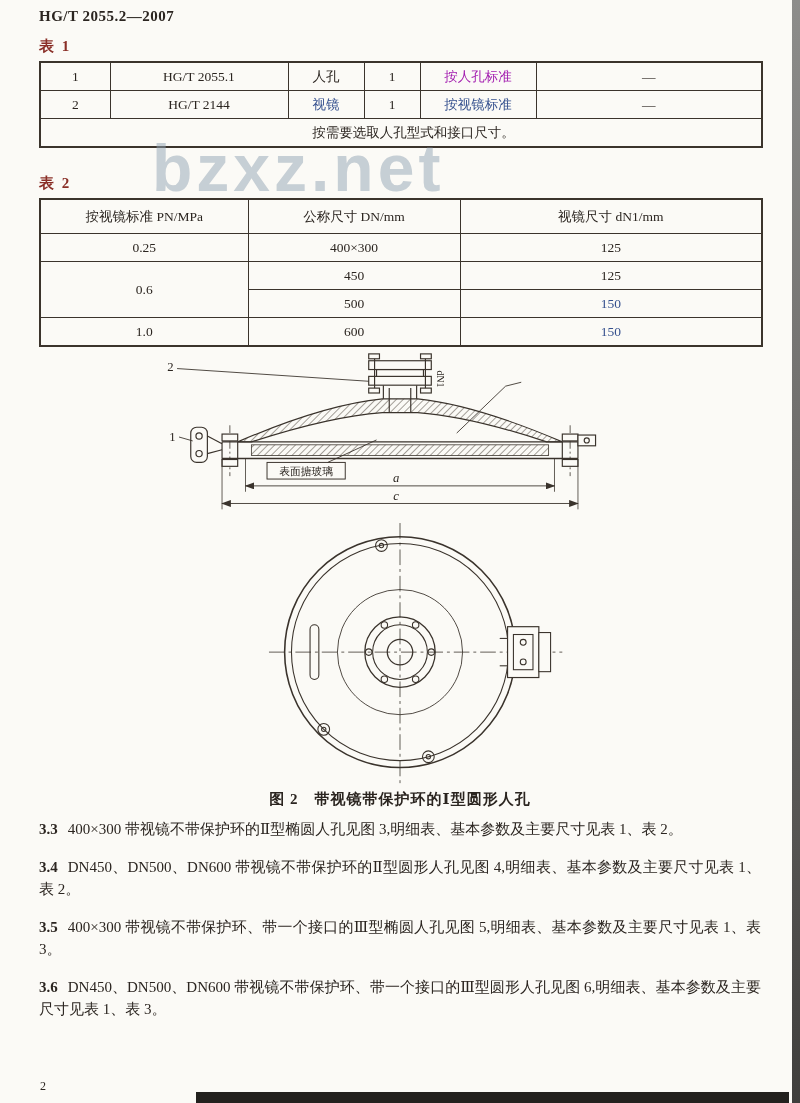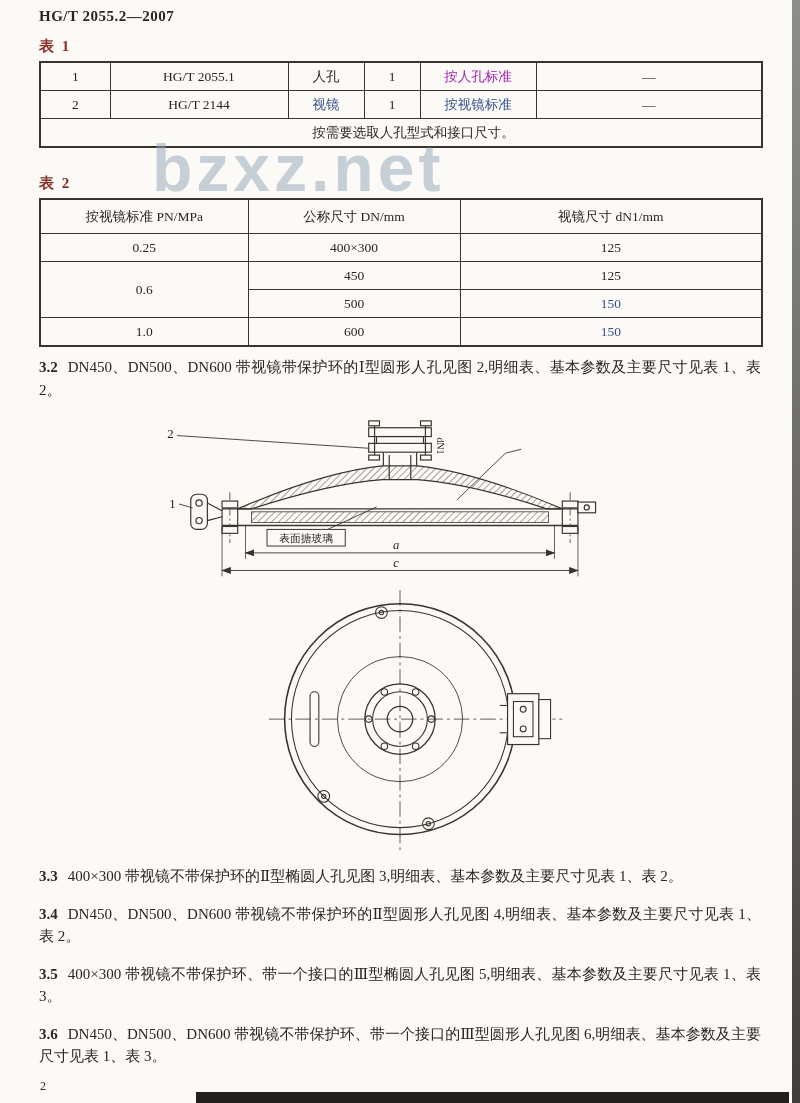--- a/index.html
+++ b/index.html
@@ -106,21 +106,20 @@
       <td class="c-blue">150</td>
     </tr>
     <tr>
       <td>1.0</td>
       <td>600</td>
       <td class="c-blue">150</td>
     </tr>
   </tbody>
     </table>
 
-  <p class="para"><b>3.2</b><span>DN450、DN500、DN600 带视镜带保护环的Ⅰ型圆形人孔见图 2,明细表、基本参数及主要尺寸见表 1、表 2。</span></p>
 
   <div class="figure">
     <svg width="528" height="440" viewBox="0 0 528 450">
       <defs>
         <pattern id="hatch" width="5" height="5" patternUnits="userSpaceOnUse" patternTransform="rotate(45)">
           <line x1="0" y1="0" x2="0" y2="5" stroke="#4a4238" stroke-width="1"></line>
         </pattern>
         <marker id="arr" markerWidth="11" markerHeight="8" refX="10" refY="4" orient="auto-start-reverse">
           <path d="M0,0 L11,4 L0,8 Z" fill="#3a332c"></path>
         </marker>
@@ -223,20 +222,21 @@
 
         <line x1="366" y1="296" x2="374" y2="296"></line>
         <line x1="366" y1="324" x2="374" y2="324"></line>
         <rect x="374" y="284" width="32" height="52" stroke-width="1.2" fill="#fbfaf6"></rect>
         <rect x="380" y="292" width="20" height="36"></rect>
         <circle cx="390" cy="300" r="3"></circle>
         <circle cx="390" cy="320" r="3"></circle>
         <rect x="406" y="290" width="12" height="40" fill="#fbfaf6"></rect>
       </g>
     </svg>
+    <div class="fig-caption">图 2　带视镜带保护环的Ⅰ型圆形人孔</div>
   </div>
 
   <p class="para"><b>3.3</b><span>400×300 带视镜不带保护环的Ⅱ型椭圆人孔见图 3,明细表、基本参数及主要尺寸见表 1、表 2。</span></p>
   <p class="para"><b>3.4</b><span>DN450、DN500、DN600 带视镜不带保护环的Ⅱ型圆形人孔见图 4,明细表、基本参数及主要尺寸见表 1、表 2。</span></p>
   <p class="para"><b>3.5</b><span>400×300 带视镜不带保护环、带一个接口的Ⅲ型椭圆人孔见图 5,明细表、基本参数及主要尺寸见表 1、表 3。</span></p>
   <p class="para"><b>3.6</b><span>DN450、DN500、DN600 带视镜不带保护环、带一个接口的Ⅲ型圆形人孔见图 6,明细表、基本参数及主要尺寸见表 1、表 3。</span></p>
 
   <div class="page-num">2</div>
   <div class="bottom-bar"></div>
   <div class="right-edge"></div>

